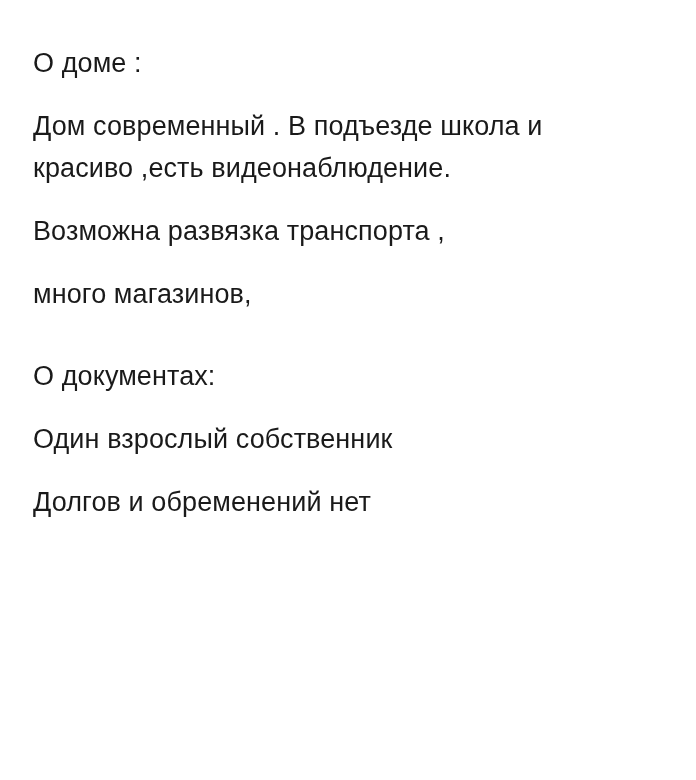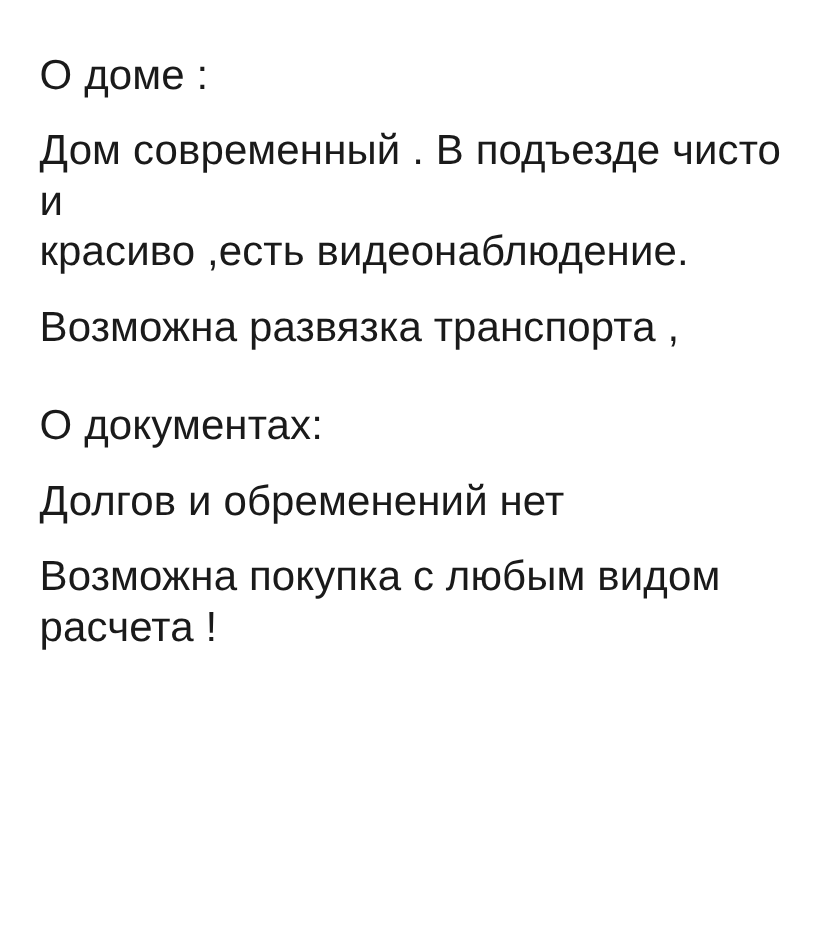--- a/index.html
+++ b/index.html
@@ -19,42 +19,43 @@
     box-sizing: border-box;
     width: 696px;
   }
   .section {
     max-width: 630px;
   }
   .section + .section {
     margin-top: 40px;
   }
   .line {
-    font-size: 35px;
+    font-size: 27px;
     line-height: 42px;
     font-weight: 400;
     margin: 0 0 21px 0;
     white-space: pre-line;   
     letter-spacing: 0.1px;
   }
   .heading {
     font-weight: 400; 
   }
 </style>
 </head>
 <body>
 
 <div class="page">
 
   <section class="section">
     <p class="line heading">О доме :</p>
-    <p class="line">Дом современный . В подъезде чисто и
+    <p class="line">Дом современный . В подъезде школа и
 красиво ,есть видеонаблюдение.</p>
     <p class="line">Возможна развязка транспорта ,</p>
+    <p class="line">много магазинов,</p>
   </section>
 
   <section class="section">
     <p class="line heading">О документах:</p>
+    <p class="line">Один взрослый собственник</p>
     <p class="line">Долгов и обременений нет</p>
-    <p class="line">Возможна покупка с любым видом расчета !</p>
   </section>
 
 </div>
 
 </body></html>

